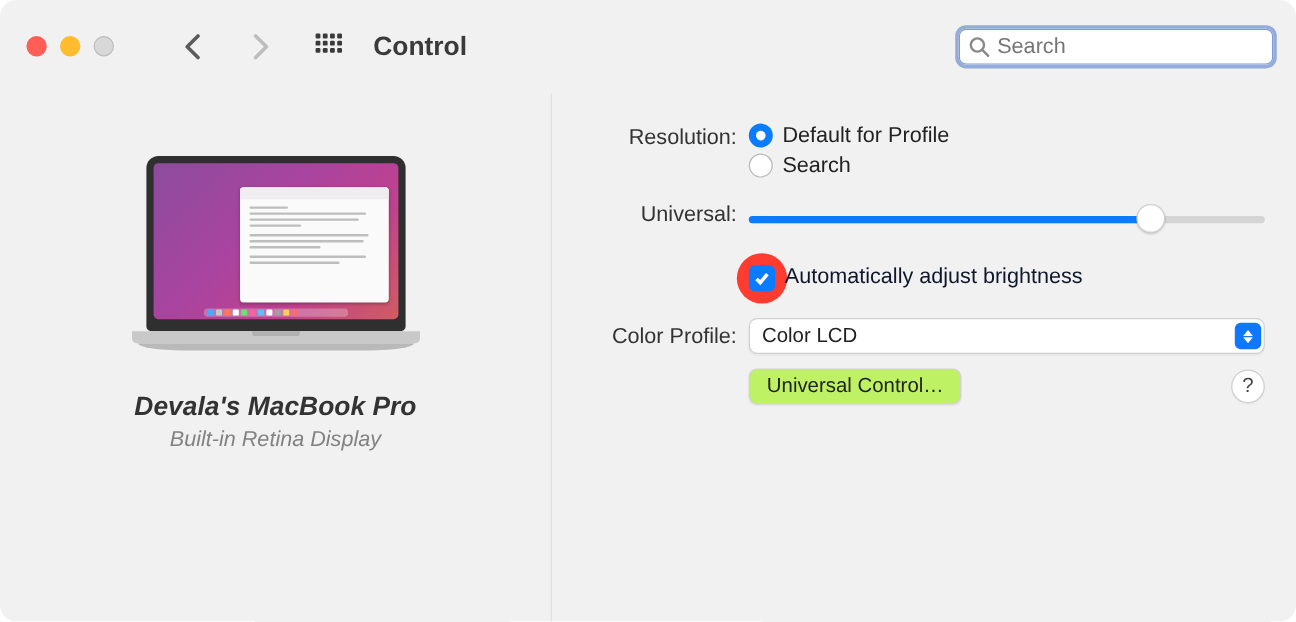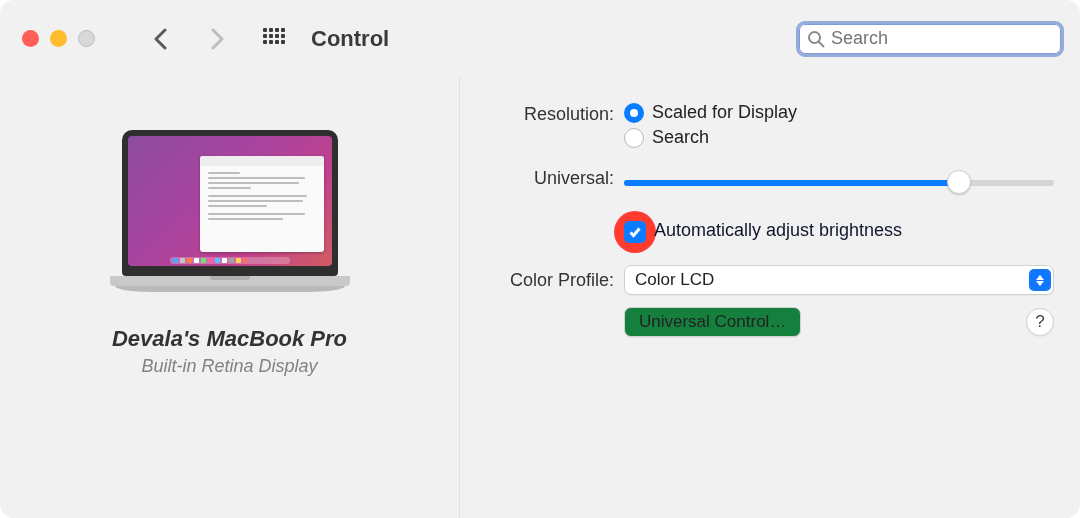--- a/index.html
+++ b/index.html
@@ -113,21 +113,21 @@
   .select .caret{
     width:22px;height:22px;border-radius:5px;background:#1077ff;
     display:flex;flex-direction:column;align-items:center;justify-content:center;gap:1px;
   }
   .select .caret::before,.select .caret::after{content:"";border-left:4px solid transparent;border-right:4px solid transparent;}
   .select .caret::before{border-bottom:5px solid #fff;}
   .select .caret::after{border-top:5px solid #fff;}
 
   .btnbar{ display:flex; gap:10px; margin-left:140px; margin-top:12px; align-items:center;}
   .btn{
-    background:#15803d;border:1px solid #d2d2d2;border-radius:7px;
+    background:#bef264;border:1px solid #d2d2d2;border-radius:7px;
     padding:4px 14px;font-size:17px;color:#222;
     box-shadow:0 1px 1px rgba(0,0,0,.05);
   }
   .helpbtn{
     width:28px;height:28px;border-radius:50%;border:1px solid #cfcfcf;background:#fff;
     display:flex;align-items:center;justify-content:center;font-size:17px;color:#444;
     box-shadow:0 1px 1px rgba(0,0,0,.05);margin-left:auto;
   }
 </style>
 </head>
@@ -220,21 +220,21 @@
       <div class="devsub">Built-in Retina Display</div>
     </div>
 
     <div class="right">
 
       <div class="row">
         <div class="lbl">Resolution:</div>
         <div class="ctl">
           <div class="radio">
             <span class="r-o sel"></span>
-            <span>Scaled for Display</span>
+            <span>Default for Profile</span>
           </div>
           <div class="radio">
             <span class="r-o"></span>
             <span>Search</span>
           </div>
         </div>
       </div>
 
       <div class="row" style="margin-top:14px">
         <div class="lbl">Universal:</div>

